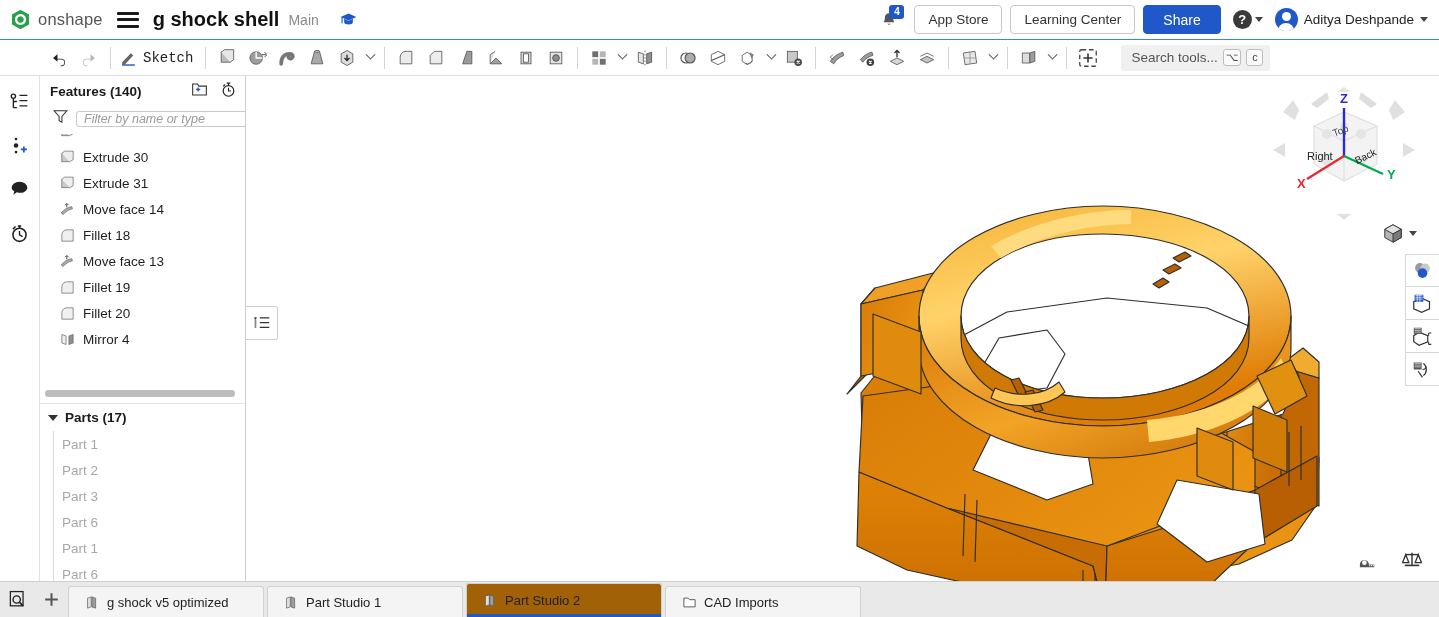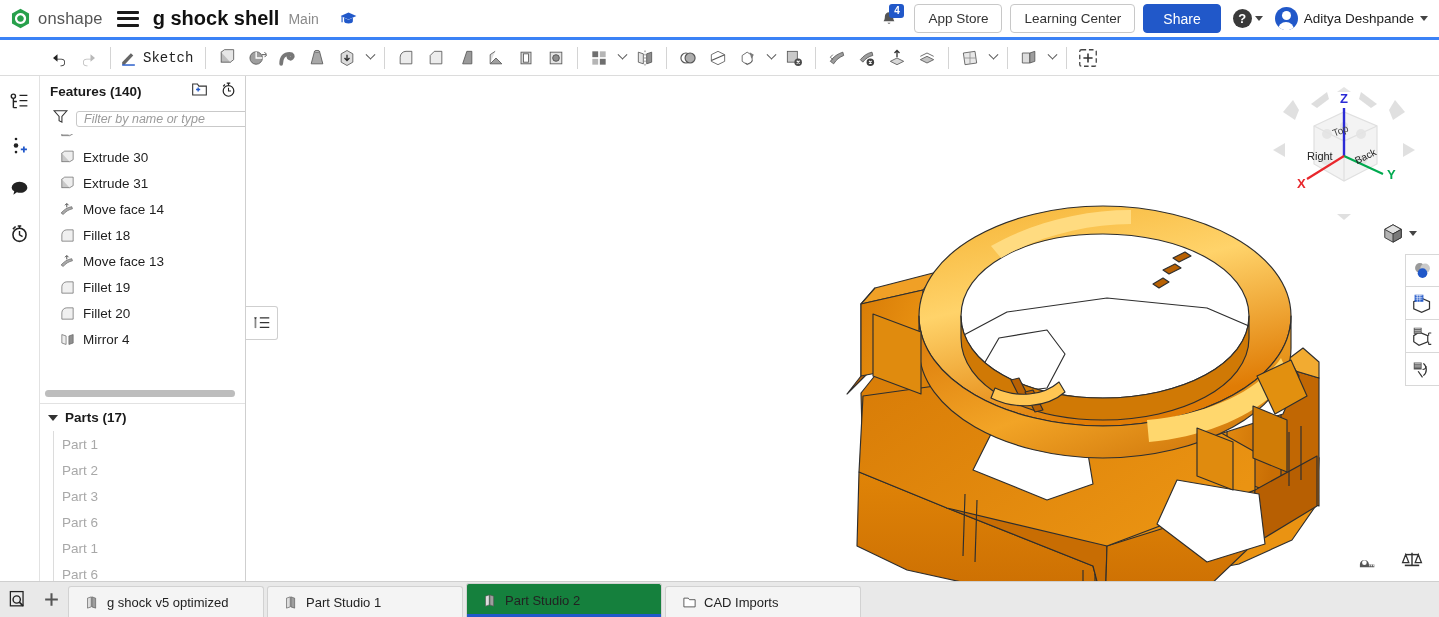--- a/index.html
+++ b/index.html
@@ -7,21 +7,21 @@
     width: 1439px; height: 617px;
     font-family: "Liberation Sans", sans-serif;
     background: #ffffff; overflow: hidden;
   }
   #app { position: relative; width: 1439px; height: 617px; }
 
   
   .header {
     position: absolute; top: 0; left: 0; width: 1439px; height: 40px;
     background: #fff; display: flex; align-items: center;
-    border-bottom: 3px solid #3b82f6;
+    border-bottom: 1px solid #3b82f6;
   }
   .onshape-logo { display: flex; align-items: center; margin-left: 10px; gap: 7px; }
   .logo-mark { width: 21px; height: 21px; }
   .logo-text { font-size: 16.5px; color: #555; letter-spacing: .2px; }
   .hamburger { margin-left: 14px; width: 22px; height: 16px; display: flex;
                flex-direction: column; justify-content: space-between; cursor: pointer; }
   .hamburger span { display: block; height: 3px; background: #1a1a1a; border-radius: 1px; }
   .doc-title { margin-left: 14px; font-size: 20px; font-weight: bold; color: #111; }
   .branch-name { margin-left: 9px; font-size: 14px; color: #8a8a8a; }
   .grad-cap { margin-left: 19px; width: 22px; height: 22px; display: flex;
@@ -151,21 +151,21 @@
     position: absolute; bottom: 0; left: 0; width: 1439px; height: 36px;
     background: #e9e9e9; border-top: 1px solid #cfcfcf; display: flex; align-items: flex-end;
   }
   .tb-icon-btn { width: 34px; height: 34px; display: flex; align-items: center;
                  justify-content: center; cursor: pointer; margin-bottom: 1px; }
   .tab {
     height: 31px; background: #f4f4f4; border: 1px solid #d2d2d2; border-bottom: none;
     border-radius: 3px 3px 0 0; display: flex; align-items: center; gap: 7px;
     padding: 0 16px; margin-right: 3px; cursor: pointer; position: relative; min-width: 196px;
   }
-  .tab.active { background: #15803d; height: 34px; }
+  .tab.active { background: #a16207; height: 34px; }
   .tab.active::after { content: ""; position: absolute; left: 0; right: 0; bottom: 0;
                        height: 3px; background: #2158c9; }
   .tab-label { font-size: 13px; color: #222; white-space: nowrap; }
 </style>
 </head>
 <body>
 
 <div id="app">
 
   <div class="header">
@@ -410,20 +410,25 @@
       </div>
     <div class="tb-sep"></div>
 
     <div class="tb-item">
       <svg width="22" height="22" viewBox="0 0 24 24">
           <rect x="3" y="3" width="18" height="18" rx="2" fill="none" stroke="#444" stroke-width="1.4" stroke-dasharray="5 3"></rect>
           <path d="M12 7 v10 M7 12 h10" stroke="#333" stroke-width="1.7"></path>
         </svg>
     </div>
 
+    <div class="search-tools">
+      <span class="st-label">Search tools...</span>
+      <span class="kbd">⌥</span>
+      <span class="kbd">c</span>
+    </div>
   </div>
 
   <div class="left-rail">
     <div class="rail-btn">
       <svg width="21" height="21" viewBox="0 0 24 24">
           <circle cx="5" cy="6" r="2.4" fill="none" stroke="#222" stroke-width="1.6"></circle>
           <path d="M5 8.4 V19 M5 12 h4 M5 19 h4" stroke="#222" stroke-width="1.6" fill="none"></path>
           <path d="M12 5 h9 M12 11 h9 M12 17 h9" stroke="#222" stroke-width="1.7"></path>
         </svg>
     </div>

